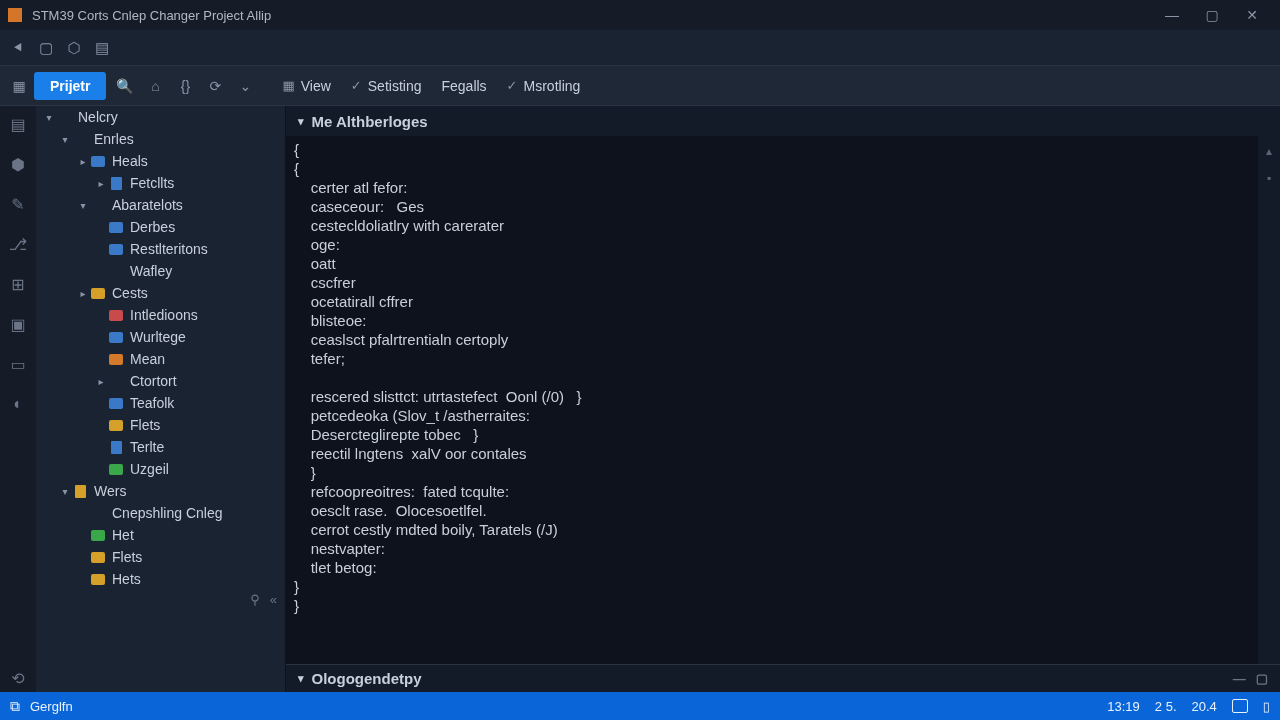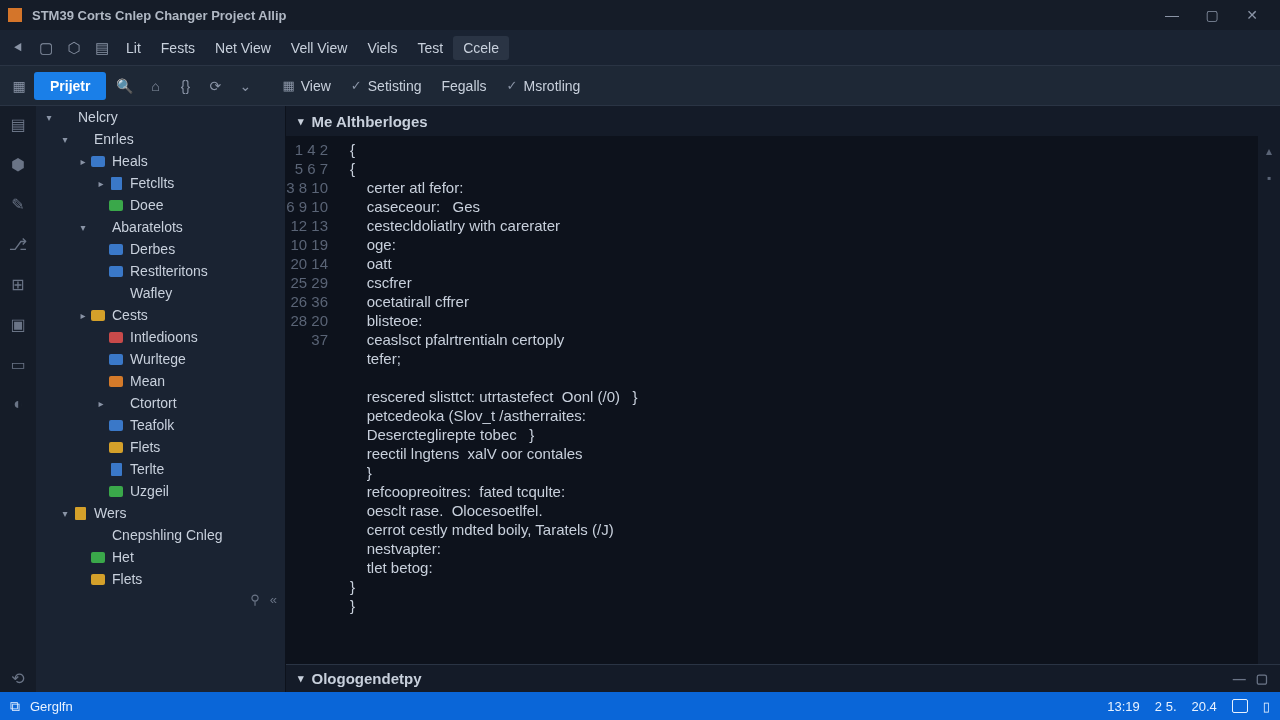--- a/index.html
+++ b/index.html
@@ -1,20 +1,20 @@
 <!DOCTYPE html>
 <html><head>
 <meta charset="utf-8">
 <style>
 * { margin: 0; padding: 0; box-sizing: border-box; font-family: "Segoe UI", Arial, sans-serif; }
 html, body { width: 1280px; height: 720px; overflow: hidden; background: #1a2332; color: #c8d0dc; }
 
 .titlebar { height: 30px; background: #151c28; display: flex; align-items: center; padding: 0 8px; font-size: 13px; }
 .titlebar .app-icon { width: 14px; height: 14px; background: #d4752a; margin-right: 10px; }
-.titlebar .title-text { color: #b0b8c4; font-weight: bold; }
+.titlebar .title-text { color: #b0b8c4; }
 .titlebar .spacer { flex: 1; }
 .titlebar .win-btn { width: 40px; height: 30px; display: flex; align-items: center; justify-content: center; color: #8a94a6; font-size: 14px; }
 
 .menubar { height: 36px; background: #1a2332; display: flex; align-items: center; padding: 0 4px; font-size: 14px; border-bottom: 1px solid #2a3444; }
 .menubar .menu-icon { width: 28px; height: 28px; display: flex; align-items: center; justify-content: center; color: #8a94a6; font-size: 15px; }
 .menubar .menu-item { padding: 4px 10px; color: #c8d0dc; cursor: pointer; }
 .menubar .menu-item.active { background: #2a3444; border-radius: 3px; }
 
 .toolbar { height: 40px; background: #1e2836; display: flex; align-items: center; padding: 0 4px; font-size: 14px; border-bottom: 1px solid #2a3444; }
 .toolbar .tb-icon { width: 28px; height: 28px; display: flex; align-items: center; justify-content: center; color: #8a94a6; font-size: 14px; margin: 0 1px; }
@@ -78,29 +78,20 @@
   <div class="win-btn">—</div>
   <div class="win-btn">▢</div>
   <div class="win-btn">✕</div>
 </div>
 
 <div class="menubar">
   <div class="menu-icon">⯇</div>
   <div class="menu-icon">▢</div>
   <div class="menu-icon">⬡</div>
   <div class="menu-icon">▤</div>
-  <div id="menu-items" style="display: flex;">
-      <div class="menu-item">Lit</div>
-      <div class="menu-item">Fests</div>
-      <div class="menu-item">Net View</div>
-      <div class="menu-item">Vell View</div>
-      <div class="menu-item">Viels</div>
-      <div class="menu-item">Test</div>
-      <div class="menu-item active">Ccele</div>
-    </div>
 </div>
 
 <div class="toolbar">
   <div class="tb-icon">▦</div>
   <div class="tab-btn active">Prijetr</div>
   <div class="tb-icon">🔍</div>
   <div class="tb-icon">⌂</div>
   <div class="tb-icon">{}</div>
   <div class="tb-icon">⟳</div>
   <div class="tb-icon">⌄</div>
@@ -156,27 +147,20 @@
           </span>
           <span class="label">Heals</span>
         </div>
         <div class="tree-row indent-3">
           <span class="twisty">▸</span>
           <span class="node-icon">
             <span class="ic-file-b"></span>
           </span>
           <span class="label">Fetcllts</span>
         </div>
-        <div class="tree-row indent-3">
-          <span class="twisty"></span>
-          <span class="node-icon">
-            <span class="ic-folder-g"></span>
-          </span>
-          <span class="label">Doee</span>
-        </div>
         <div class="tree-row indent-2">
           <span class="twisty">▾</span>
           <span class="node-icon"></span>
           <span class="label">Abaratelots</span>
         </div>
         <div class="tree-row indent-3">
           <span class="twisty"></span>
           <span class="node-icon">
             <span class="ic-folder-b"></span>
           </span>
@@ -273,59 +257,41 @@
             <span class="ic-folder-g"></span>
           </span>
           <span class="label">Het</span>
         </div>
         <div class="tree-row indent-2">
           <span class="twisty"></span>
           <span class="node-icon">
             <span class="ic-folder-y"></span>
           </span>
           <span class="label">Flets</span>
+        </div>
+        <div class="tree-row indent-2">
+          <span class="twisty"></span>
+          <span class="node-icon">
+            <span class="ic-folder-y"></span>
+          </span>
+          <span class="label">Hets</span>
         </div>
       </div>
     <div class="sidebar-foot">
       <span>⚲</span>
       <span>«</span>
     </div>
   </div>
 
   <div class="editor-col">
     <div class="ed-header">
       <span class="twisty">▾</span>
       <span>Me  Althberloges</span>
     </div>
     <div class="editor-body">
-      <div class="gutter" id="gutter">1
-4
-2
-5
-6
-7
-3
-8
-10
-6
-9
-10
-12
-13
-10
-19
-20
-14
-25
-29
-26
-36
-28
-20
-37</div>
       <div class="code-lines" id="code">{
 {
     certer atl fefor:
     caseceour:   Ges
     cestecldoliatlry with carerater
     oge:
     oatt
     cscfrer
     ocetatirall cffrer
     blisteoe:

